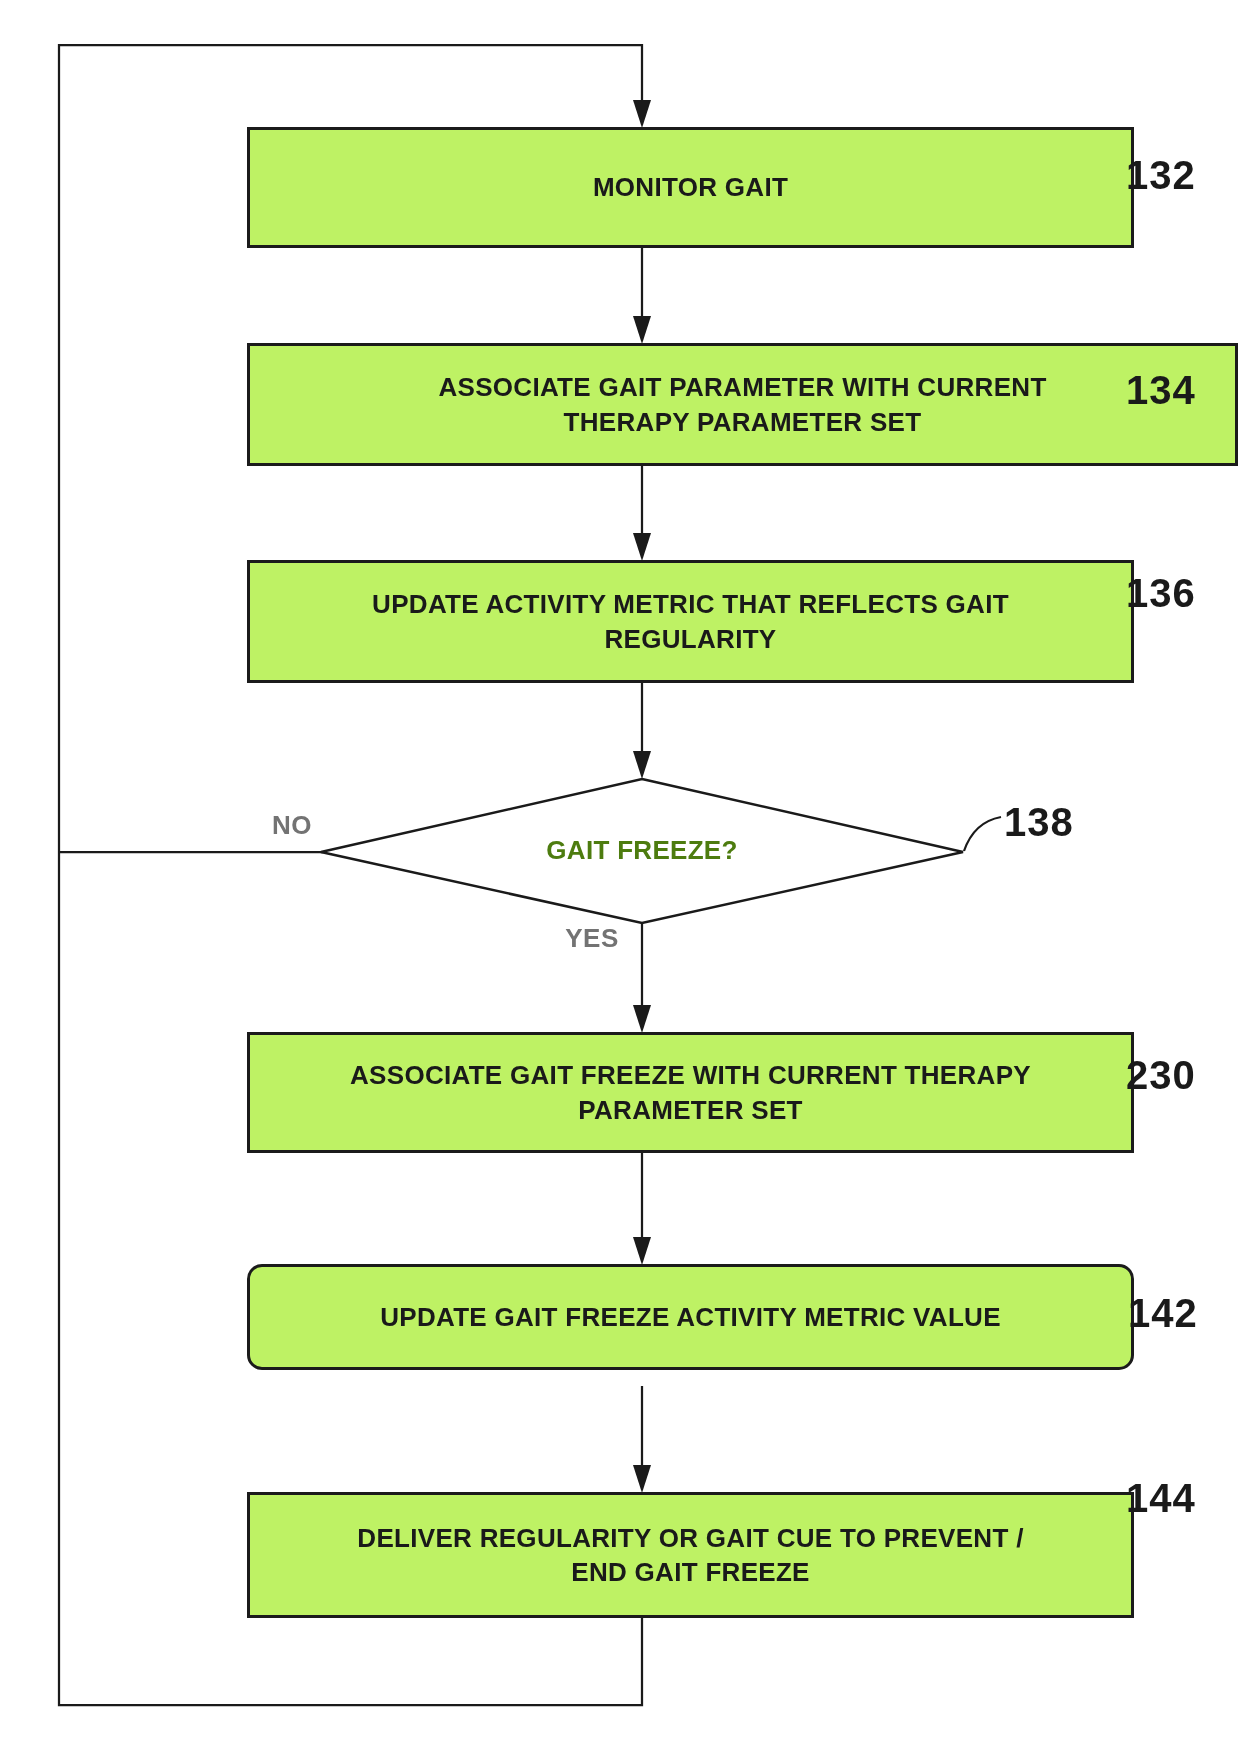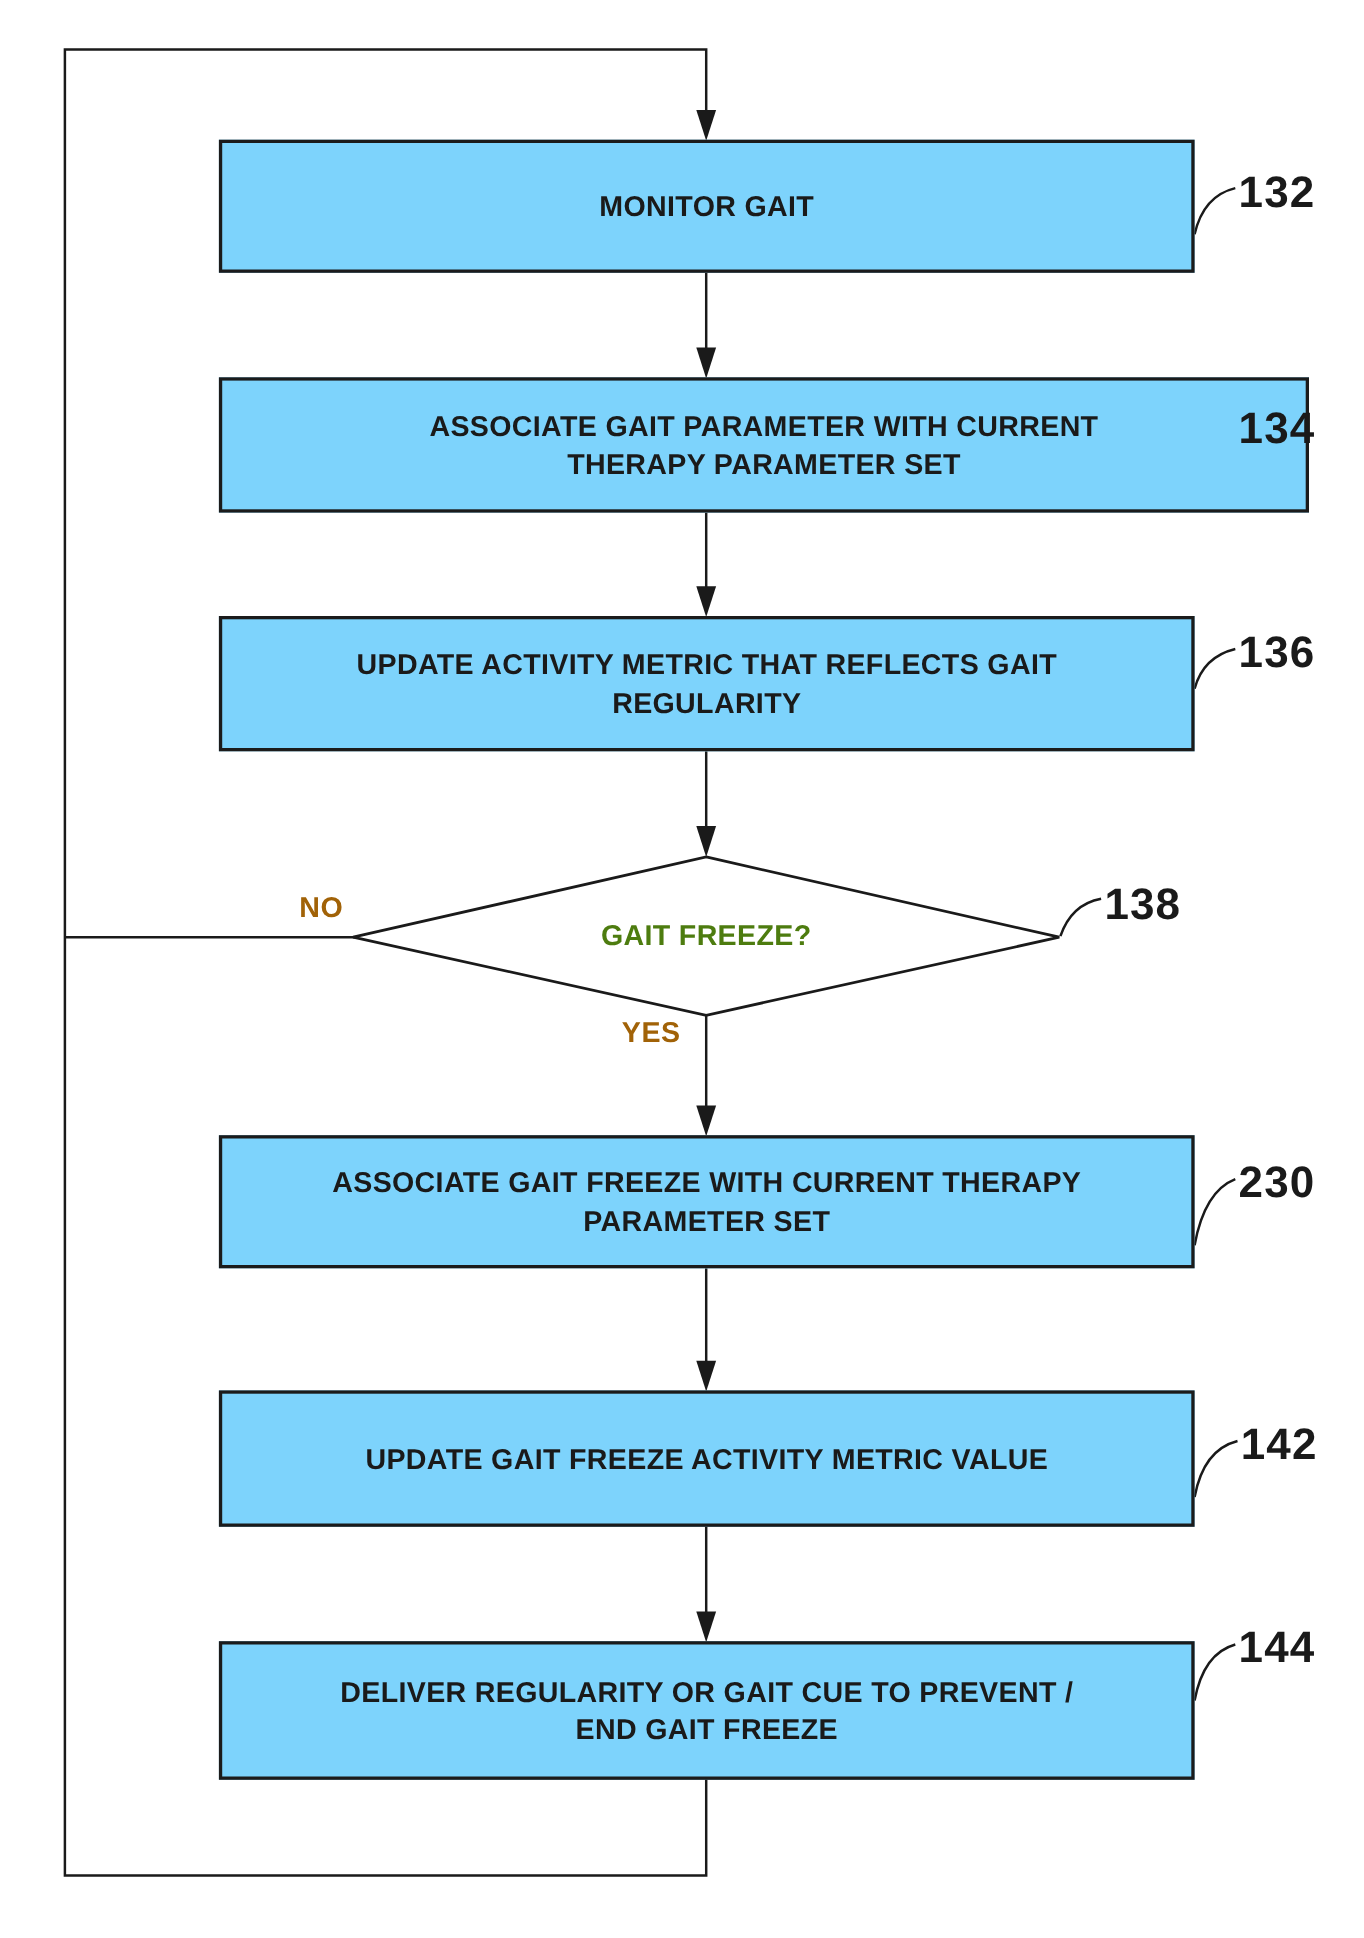--- a/index.html
+++ b/index.html
@@ -19,27 +19,28 @@
   #connector-layer {
     position: absolute;
     left: 0;
     top: 0;
     z-index: 0;
   }
   .process-box {
     position: absolute;
     box-sizing: border-box;
     border: 3px solid #1b1b1b;
-    background: #7dd3fc;
+    background: #bef264;
     display: flex;
     align-items: center;
     justify-content: center;
     text-align: center;
     padding: 4px 46px;
     z-index: 1;
+    margin-left: 48px;
   }
   .box-label {
     font-weight: bold;
     font-size: 26px;
     line-height: 1.32;
     letter-spacing: 0.3px;
     white-space: pre-line;
     color: #1a1a1a;
   }
   .decision-label {
@@ -59,21 +60,21 @@
     z-index: 1;
     color: #1a1a1a;
   }
   .branch-label {
     position: absolute;
     font-weight: bold;
     font-size: 26px;
     letter-spacing: 0.5px;
     text-align: center;
     z-index: 1;
-    color: #a16207;
+    color: #737373;
   }
 </style>
 </head>
 <body>
 
 <div id="figure">
 
   <svg id="connector-layer" width="1240" height="1762" viewBox="0 0 1240 1762">
     <g stroke="#1a1a1a" stroke-width="2.25" fill="none">
 
@@ -123,21 +124,21 @@
 REGULARITY</span>
   </div>
 
   <div class="decision-label" style="left:462px; top:835px; width:360px;">GAIT FREEZE?</div>
 
   <div class="process-box" style="left:199px; top:1032px; width:887px; height:121px;justify-content:center;">
     <span class="box-label">ASSOCIATE GAIT FREEZE WITH CURRENT THERAPY
 PARAMETER SET</span>
   </div>
 
-  <div class="process-box" style="left:199px; top:1264px; width:887px; height:124px;">
+  <div class="process-box" style="left:199px; top:1264px; width:887px; height:106px;border-radius:15px;">
     <span class="box-label">UPDATE GAIT FREEZE ACTIVITY METRIC VALUE</span>
   </div>
 
   <div class="process-box" style="left:199px; top:1492px; width:887px; height:126px;">
     <span class="box-label">DELIVER REGULARITY OR GAIT CUE TO PREVENT /
 END GAIT FREEZE</span>
   </div>
 
   <div class="branch-label" style="left:262px; top:810px; width:60px;">NO</div>
   <div class="branch-label" style="left:547px; top:923px; width:90px;">YES</div>

